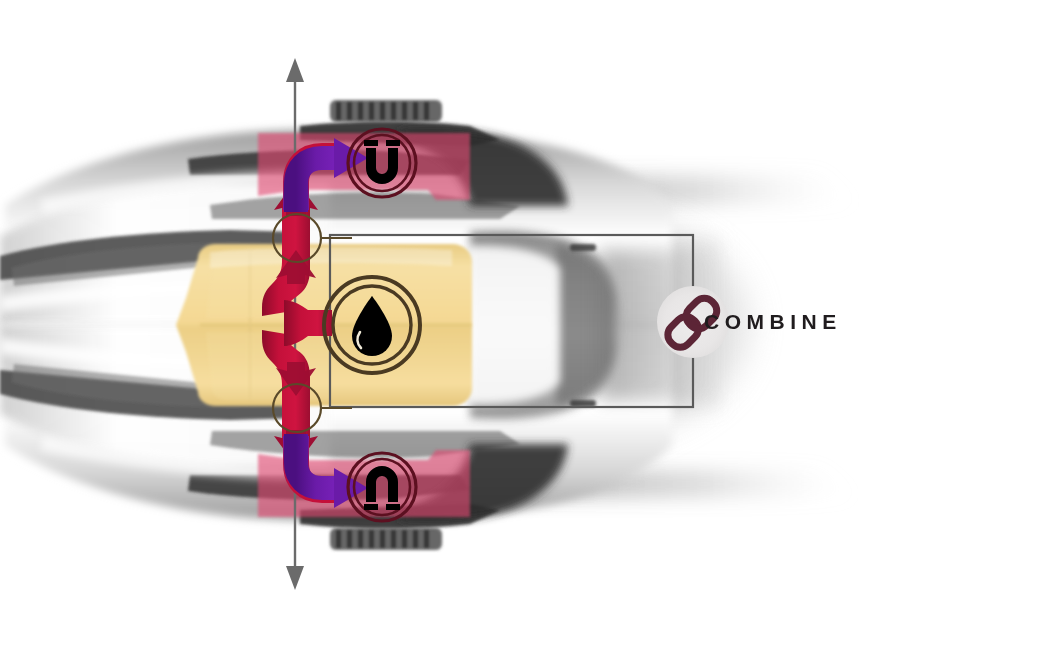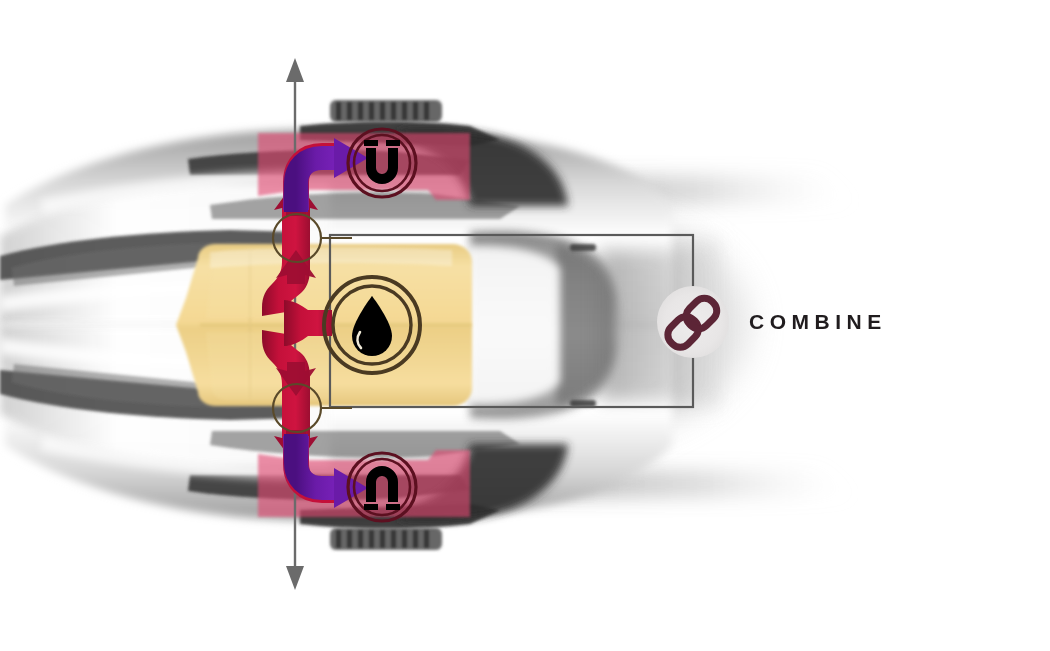--- a/index.html
+++ b/index.html
@@ -1,21 +1,21 @@
 <!DOCTYPE html>
 <html><head>
 <meta charset="utf-8">
 <style>
   html,body{margin:0;padding:0;background:#ffffff;}
   body{width:1050px;height:651px;overflow:hidden;font-family:"Liberation Sans",sans-serif;}
   #stage{position:relative;width:1050px;height:651px;background:#ffffff;}
   #stage svg{position:absolute;left:0;top:0;}
   .combine-label{
     position:absolute;
-    left:749px; top:322px;
+    left:704px; top:322px;
     transform:translateY(-50%);
     font-family:"Liberation Sans",sans-serif;
     font-size:21px;
     font-weight:bold;
     letter-spacing:5.5px;
     color:#201c1e;
     white-space:nowrap;
     user-select:none;
   }
 </style>

